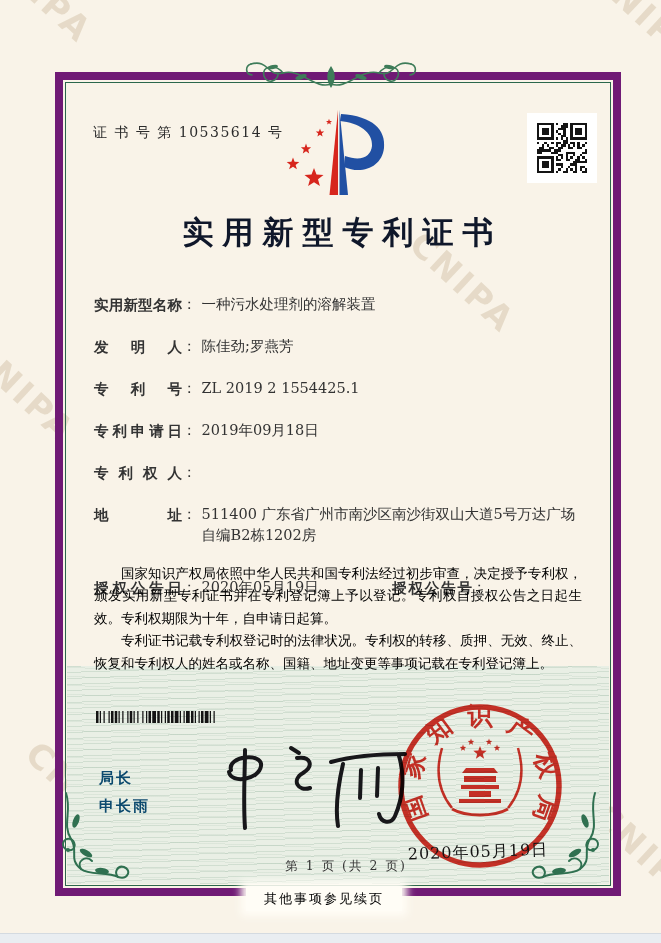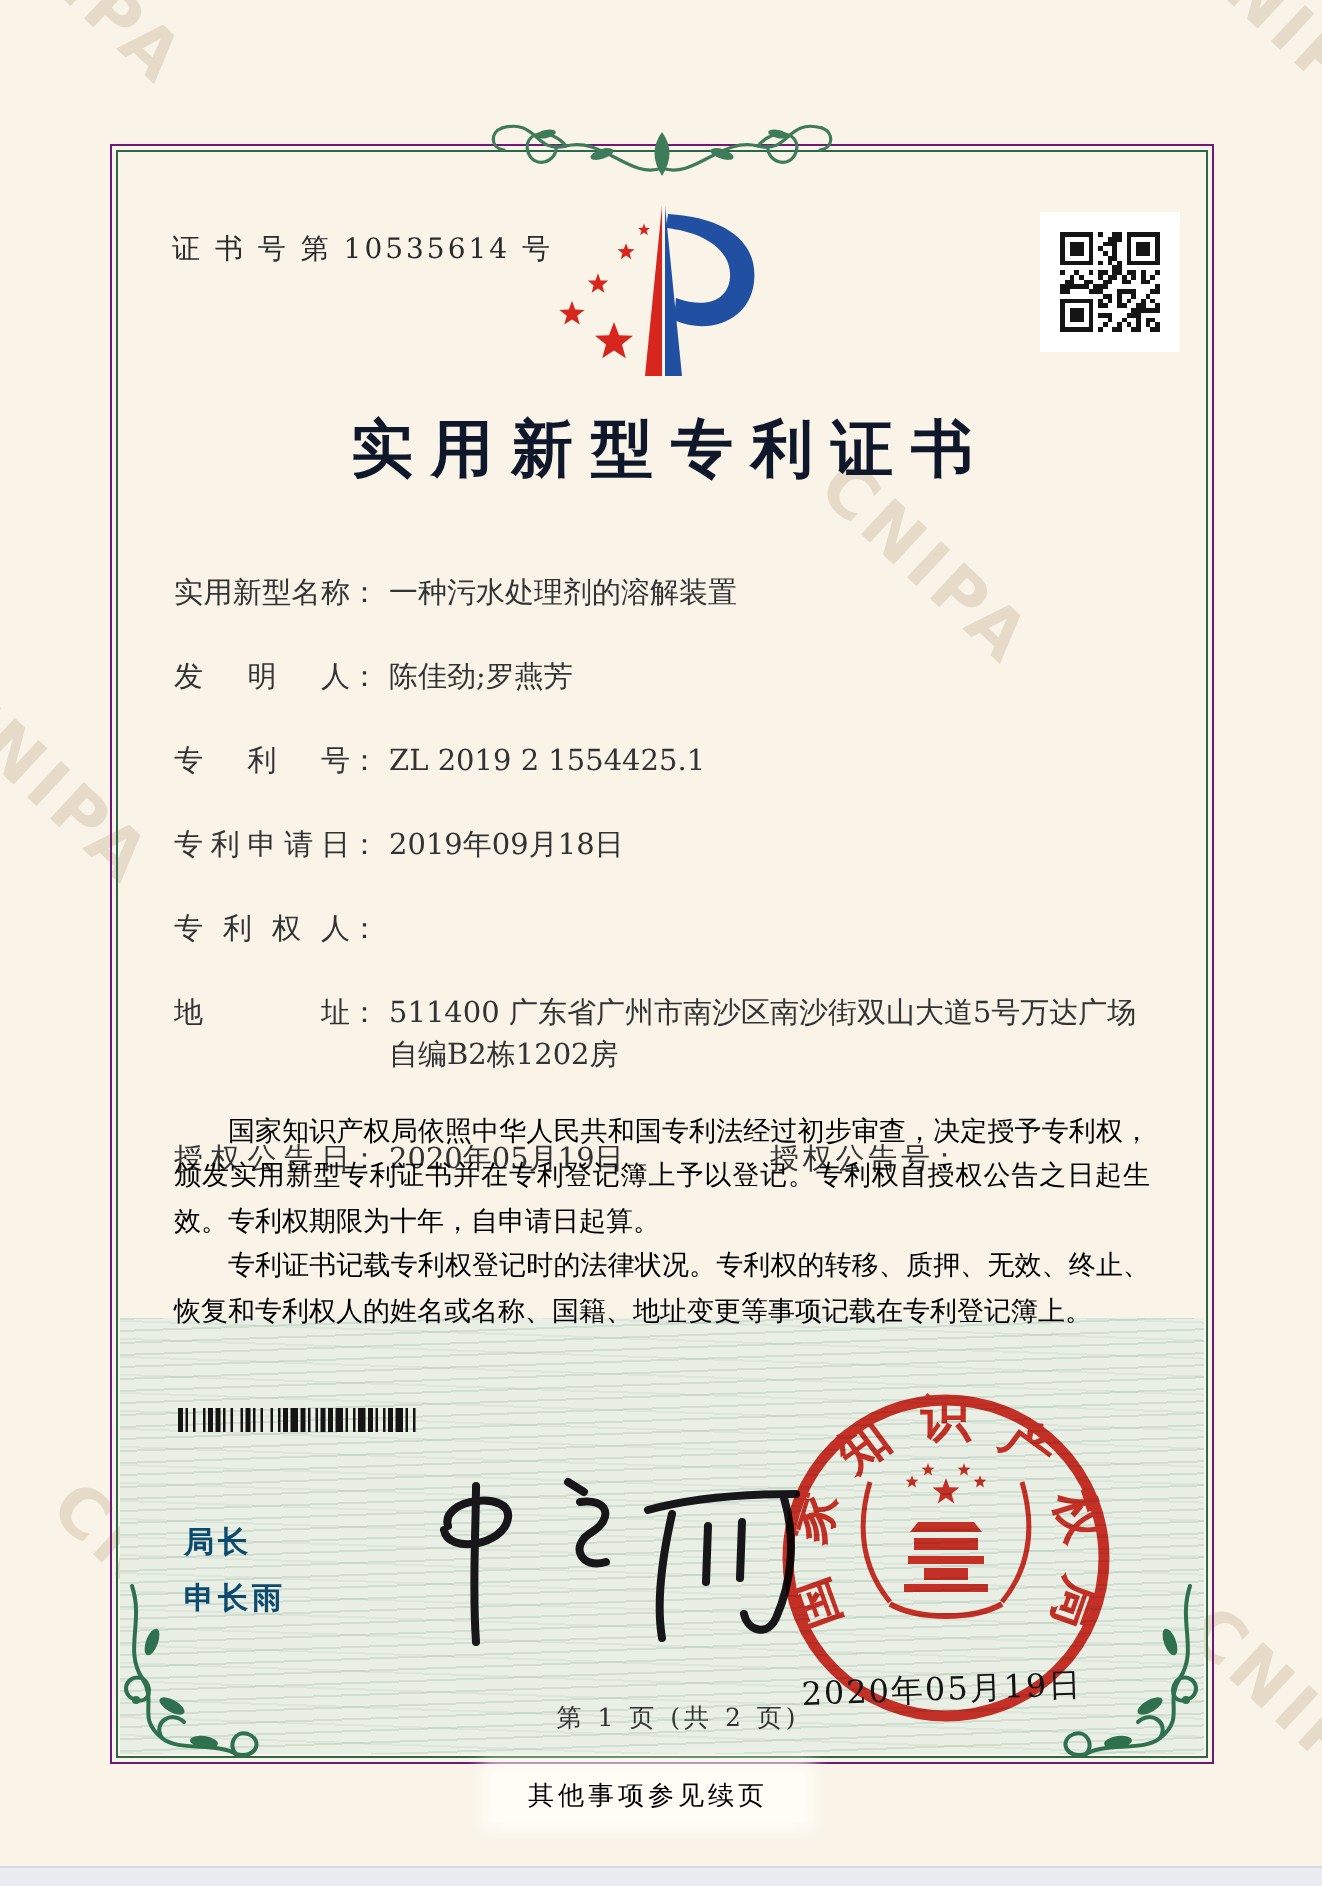--- a/index.html
+++ b/index.html
@@ -2,36 +2,36 @@
 <html><head>
 <meta charset="utf-8">
 <style>
   html,body{margin:0;padding:0;background:#f9f3e8;}
   .page{position:relative;width:661px;height:943px;background:#f9f3e8;overflow:hidden;
         font-family:"DejaVu Serif",serif;}
   
   .wm{position:absolute;font:700 34px "DejaVu Sans",sans-serif;color:rgba(186,163,126,.30);
       transform:rotate(43deg);letter-spacing:3px;white-space:nowrap;pointer-events:none;z-index:1;}
   
-  .frame{position:absolute;left:55px;top:72px;width:550px;height:808px;border:1px solid #701a75;z-index:2;}
+  .frame{position:absolute;left:55px;top:72px;width:550px;height:808px;border:8px solid #701a75;z-index:2;}
   .frame-inner{position:absolute;inset:2px;border:1px solid #2b674b;pointer-events:none;}
   .guilloche{position:absolute;left:4px;right:4px;bottom:4px;top:586px;
      background:#e9efe5;
      background-image:repeating-linear-gradient(178deg,rgba(122,162,136,.22) 0 1px,transparent 1px 6px),
                       repeating-linear-gradient(2deg,rgba(122,162,136,.12) 0 1px,transparent 1px 9px);}
   .cert-no{position:absolute;top:43px;left:30px;font-size:14px;line-height:18px;
      letter-spacing:1.5px;color:#2b2b2b;}
   .logo{position:absolute;top:24px;left:220px;}
   .qr-box{position:absolute;top:33px;left:464px;width:70px;height:70px;background:#fff;
      display:flex;align-items:center;justify-content:center;}
   .cert-title{position:absolute;top:132px;left:0;width:100%;text-align:center;
      font-weight:700;font-size:31px;line-height:40px;letter-spacing:9px;text-indent:9px;color:#0f172a;}
   .fields{position:absolute;top:214px;left:31px;width:488px;font-size:14.5px;color:#333;}
   .f-row{display:flex;line-height:21px;margin-bottom:21px;}
-  .f-label{display:inline-block;width:88px;text-align:justify;text-align-last:justify;flex:none;}
+  .f-label{display:inline-block;width:88px;text-align:justify;text-align-last:justify;flex:none;font-weight:bold;}
   .f-colon{flex:none;margin-right:5px;}
   .f-value{flex:1;}
   .f-value .line2{display:block;}
   .addr-row{margin-bottom:31px;}
   .grant-row{display:flex;line-height:21px;gap:40px;}
   .grant-a{display:flex;width:258px;flex:none;}
   .grant-b{display:flex;}
   .grant-b .f-label{width:80px;}
   .legal{position:absolute;top:482px;left:31px;width:488px;font-size:13.5px;line-height:22.4px;
      color:#000000;text-align:justify;}

